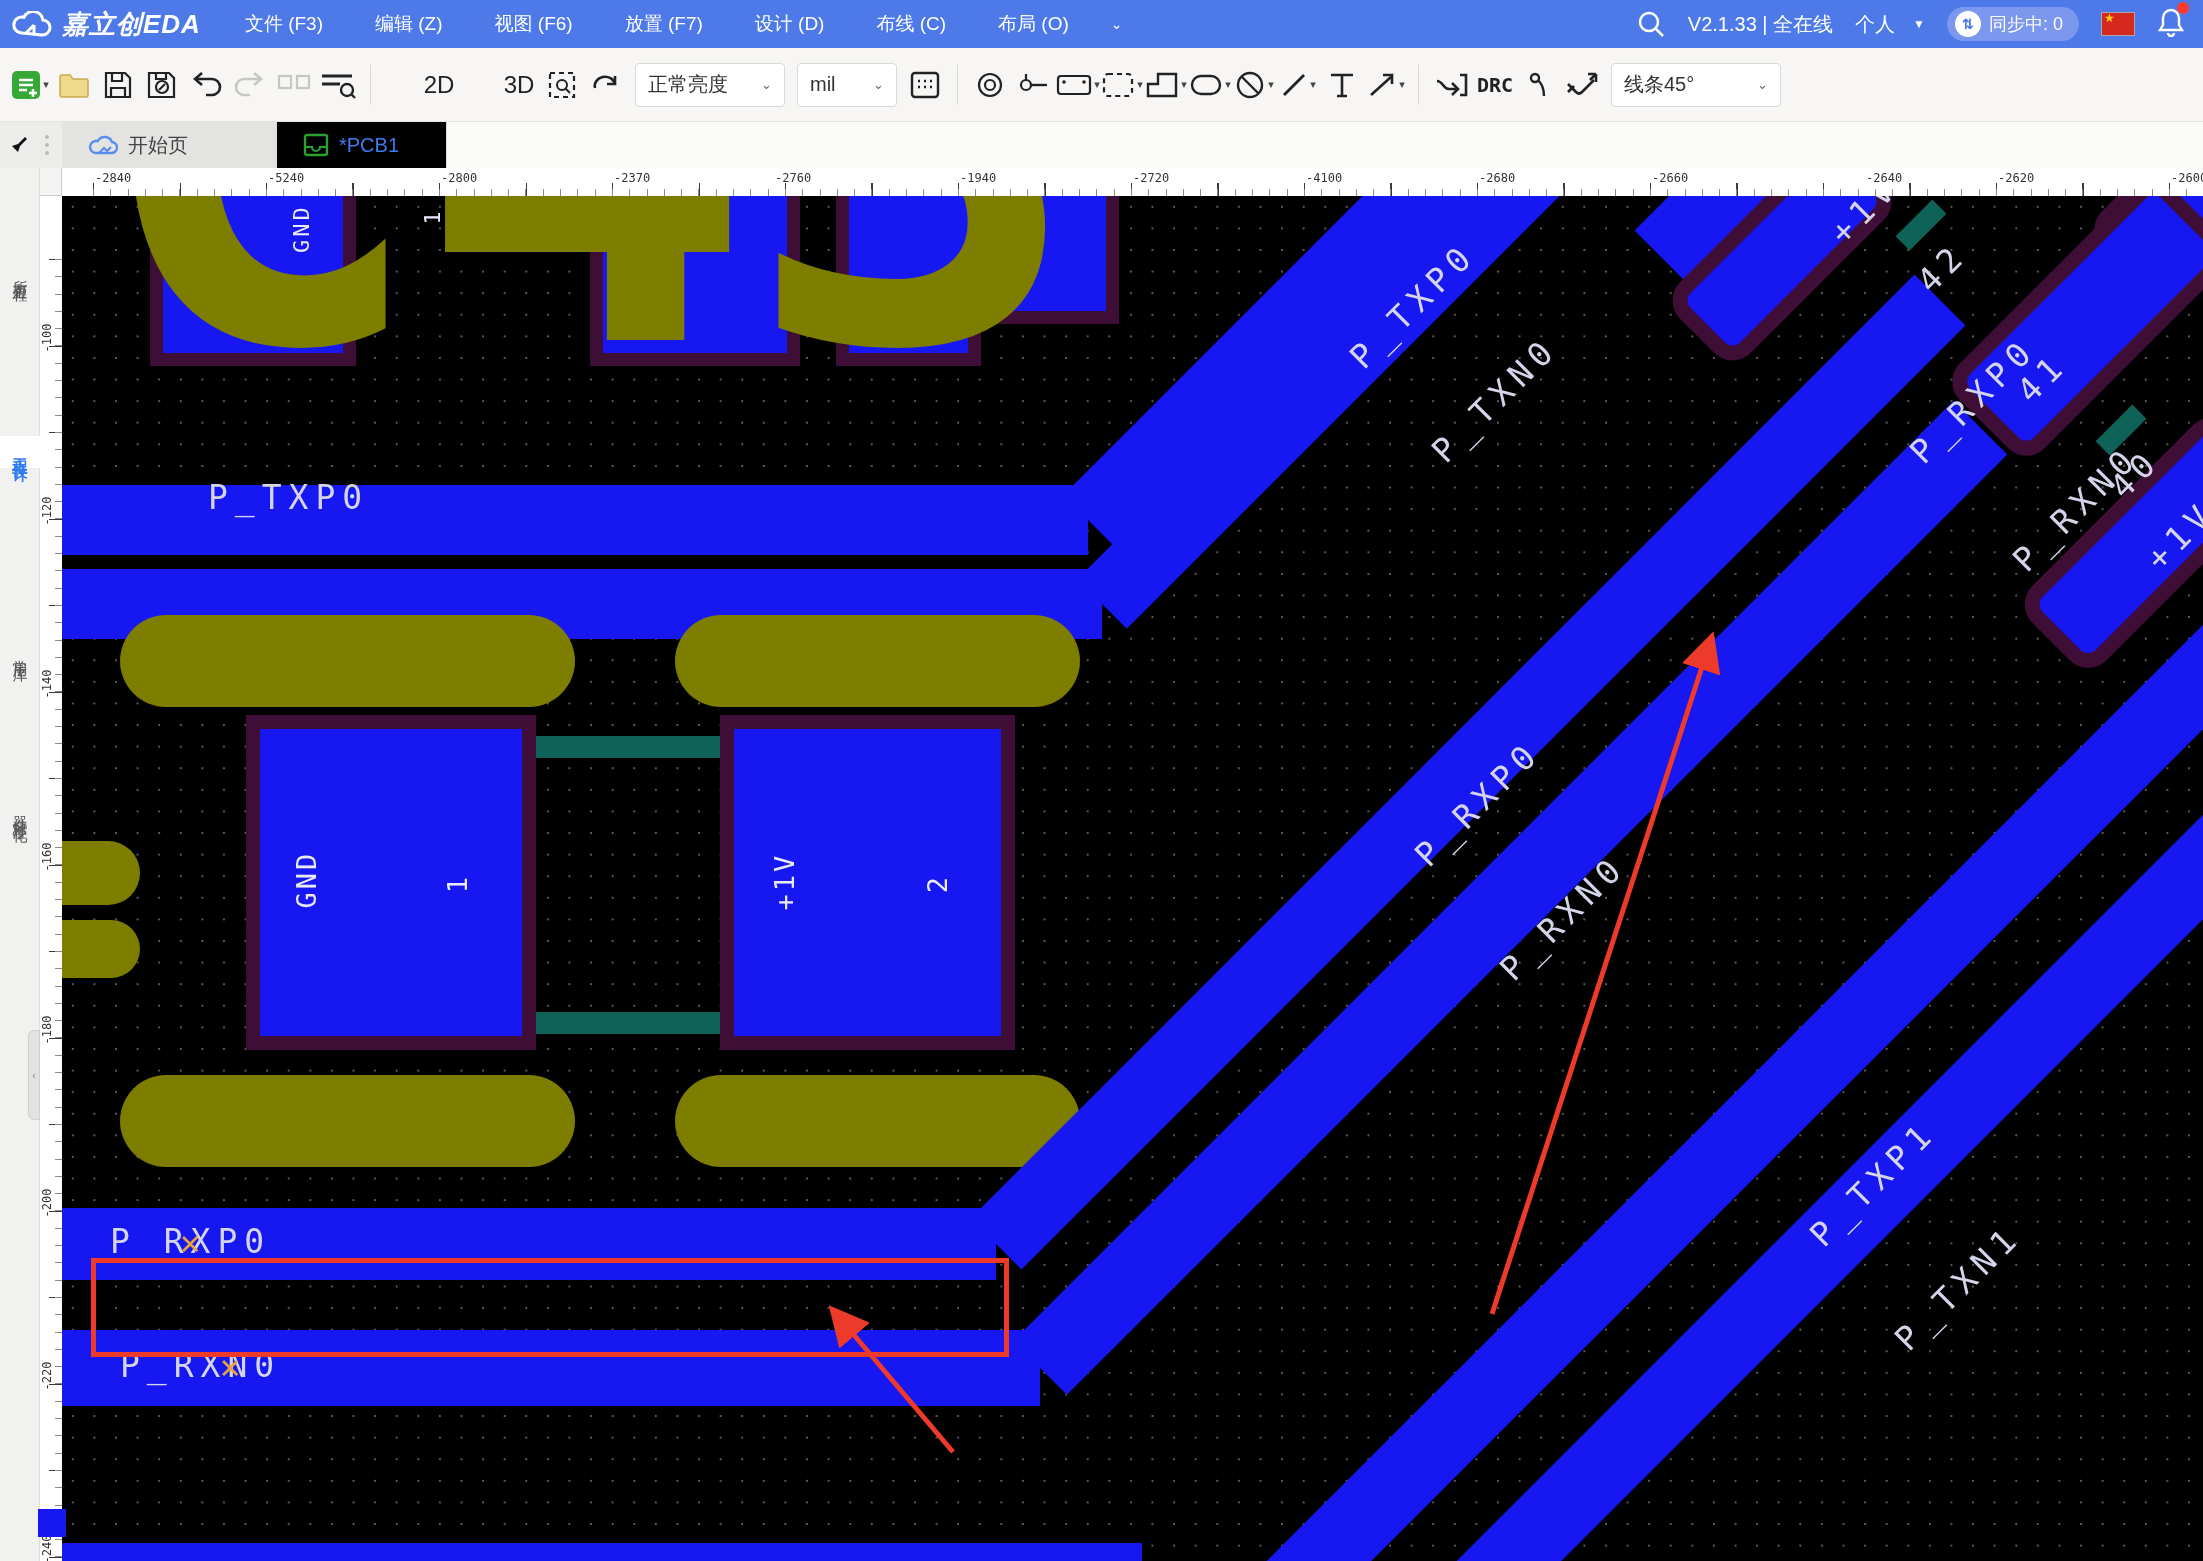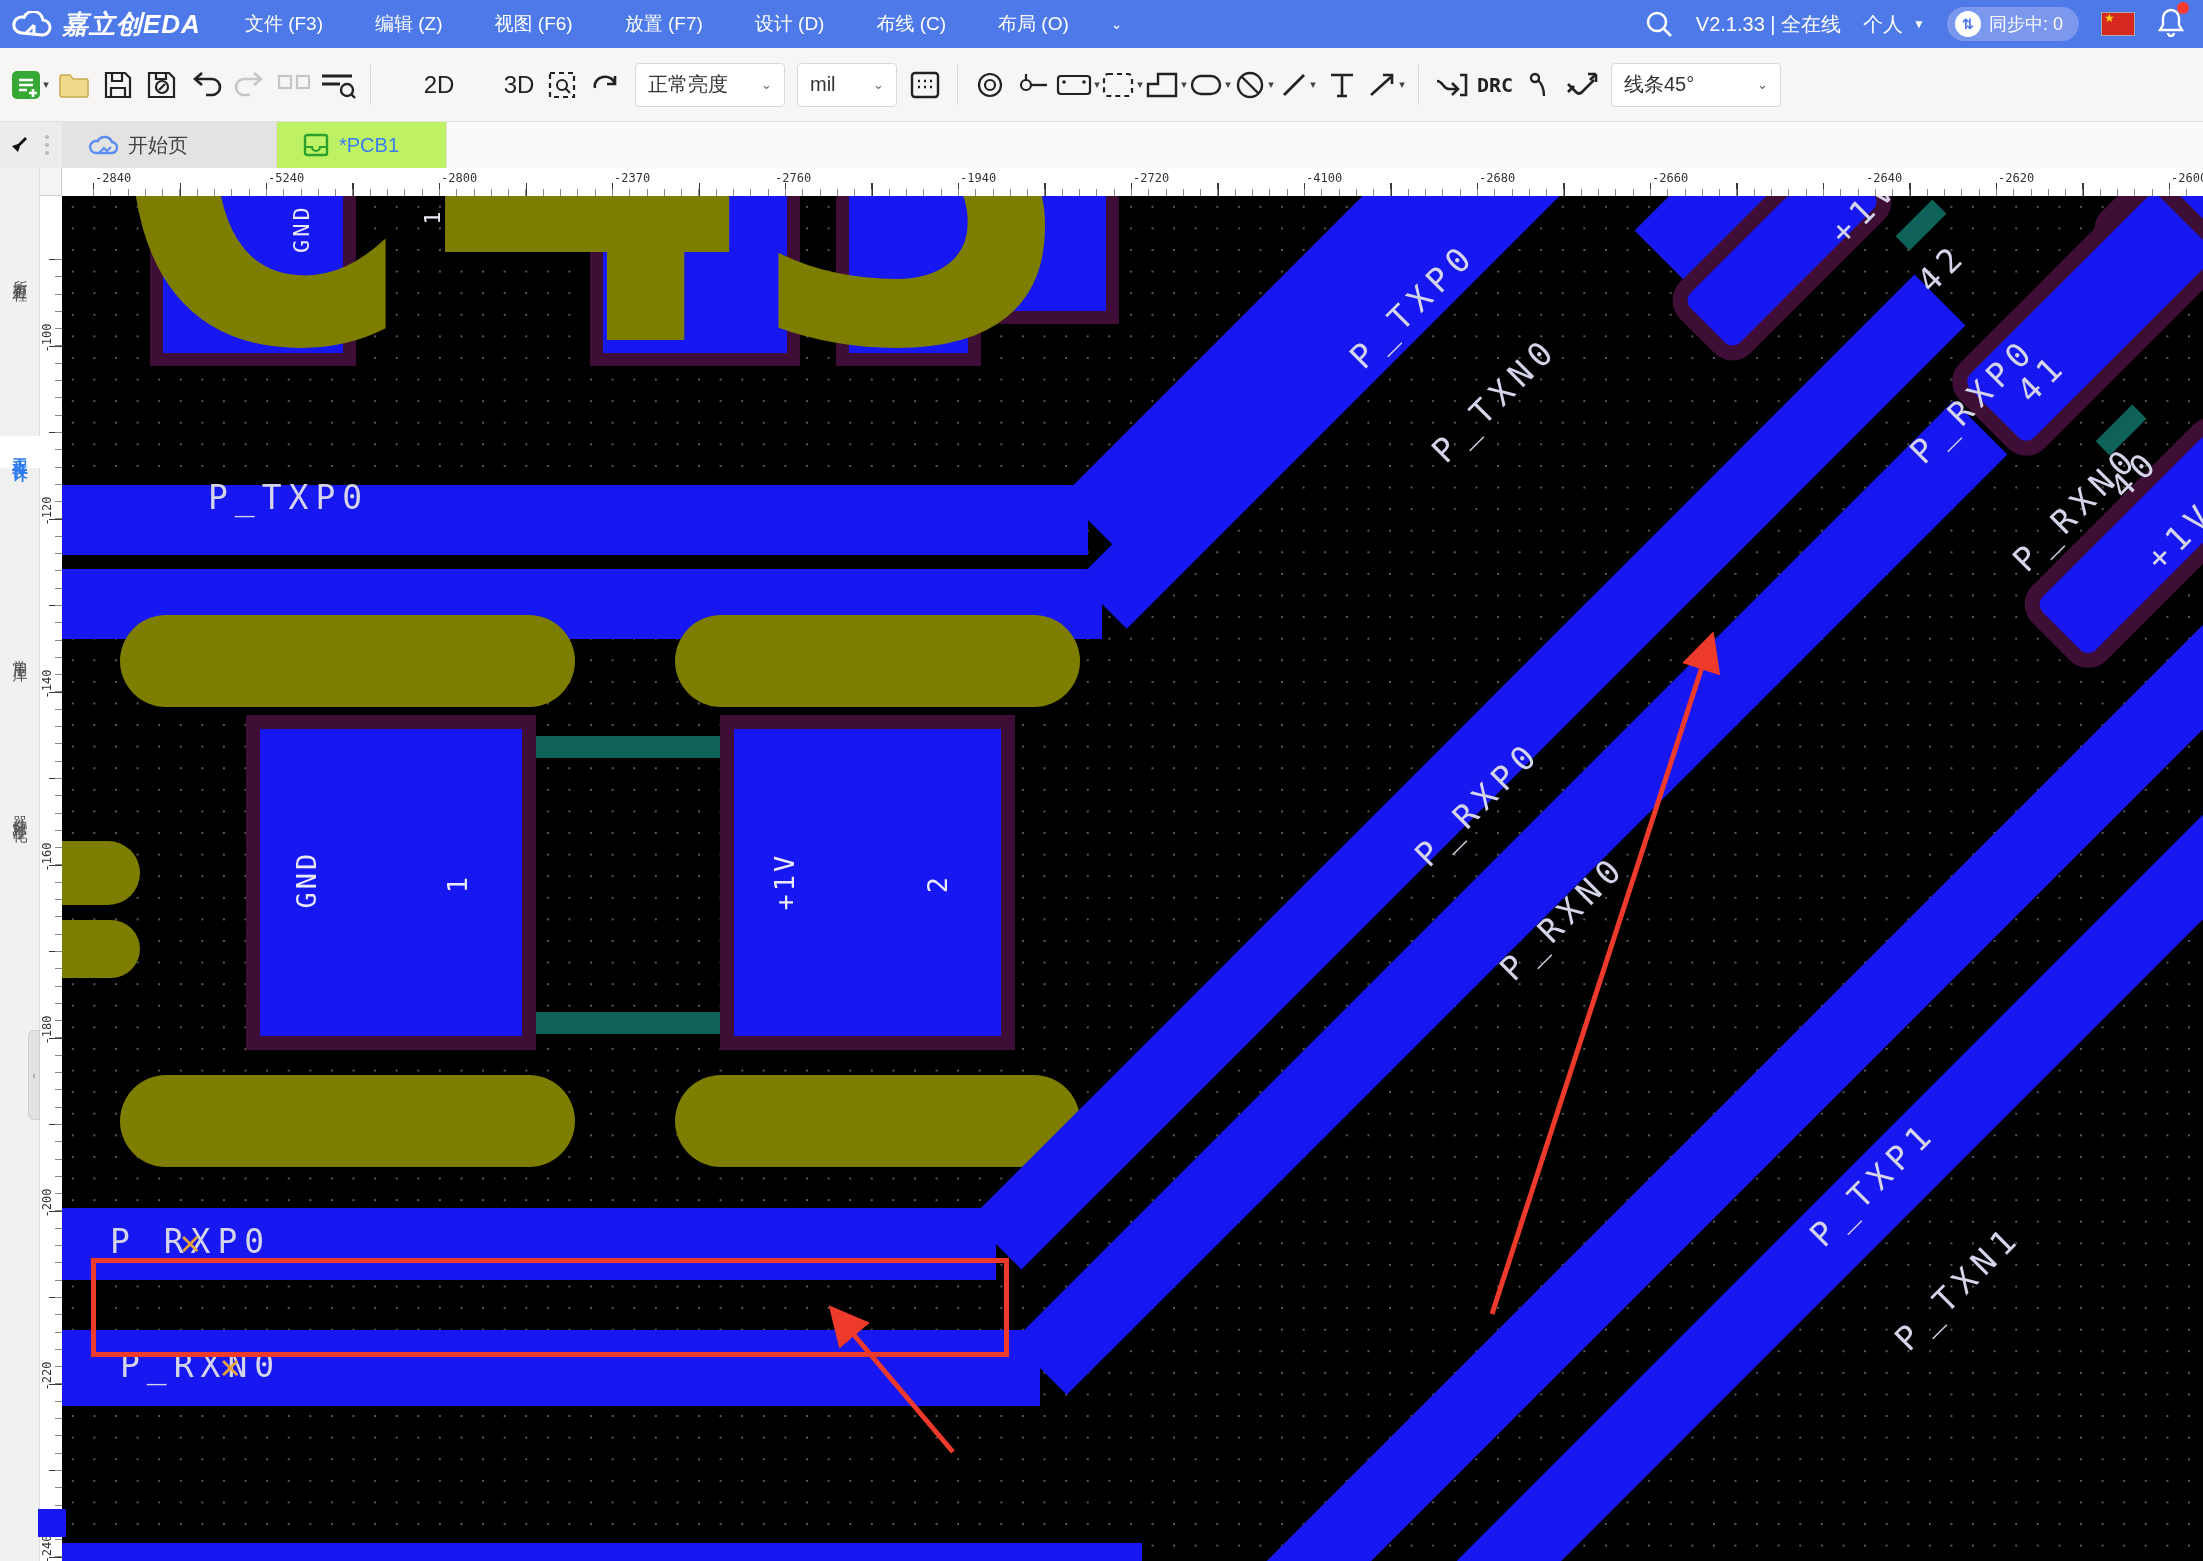--- a/index.html
+++ b/index.html
@@ -11,21 +11,21 @@
   .menubar { position:absolute; left:0; top:0; width:2203px; height:48px;
              background:#4d7ae8; display:flex; align-items:center; color:#fff; }
   .logo { display:flex; align-items:center; gap:10px; padding:0 18px 0 12px; }
   .logo-cloud { width:40px; height:26px; }
   .logo-text { font-size:26px; font-weight:bold; font-style:italic; letter-spacing:1px; }
   .menu-item { font-size:19px; padding:0 26px; height:48px; display:flex; align-items:center; cursor:default; }
   .menu-caret { font-size:14px; padding:0 16px; }
   .menubar-right { margin-left:auto; display:flex; align-items:center; gap:22px; padding-right:18px; }
   .search-icon svg { display:block; }
   .version { font-size:20px; }
-  .account { font-size:20px; display:flex; align-items:center; gap:10px; }
+  .account { font-size:20px; display:flex; align-items:center; gap:18px; }
   .acct-caret { font-size:12px; }
   .sync-pill { background:#7b97ee; border-radius:17px; height:34px; display:flex;
                align-items:center; gap:8px; padding:0 16px 0 8px; font-size:18px; }
   .sync-cloud { width:26px; height:26px; background:#fff; border-radius:50%;
                 display:flex; align-items:center; justify-content:center; color:#4d7ae8;
                 font-size:14px; font-weight:bold; }
   .flag { width:34px; height:24px; background:#d6281e; border:1px solid #a9a9a9; position:relative; }
   .flag:before { content:"★"; position:absolute; left:2px; top:-2px; color:#f7d117; font-size:12px; }
   .bell { position:relative; }
   .bell-dot { position:absolute; right:-4px; top:-5px; width:12px; height:12px; background:#ff3b30; border-radius:50%; }
@@ -47,21 +47,21 @@
 
   
   .tabrow { position:absolute; left:0; top:122px; width:2203px; height:46px; background:#ececea;
             display:flex; align-items:stretch; }
   .pin-slot { width:40px; display:flex; align-items:center; justify-content:center; }
   .grip { width:14px; display:flex; flex-direction:column; justify-content:center; gap:4px; margin-right:8px; }
   .grip i { width:4px; height:4px; background:#bbb; border-radius:50%; display:block; margin:0 auto; }
   .tab { display:flex; align-items:center; gap:10px; padding:0 26px; font-size:20px; color:#444;
          border-right:1px solid #dcdcda; }
   .tab.start { background:#e3e3e1; width:215px; }
-  .tab.active { background:#bef264; color:#3b7cf0; width:170px; }
+  .tab.active { background:#000000; color:#3b7cf0; width:170px; }
   .tabrow-rest { flex:1; background:#fafaf8; }
 
   
   .sidebar { position:absolute; left:0; top:168px; width:40px; height:1393px; background:#f1f1ef;
              border-right:1px solid #dddddb; }
   .vitem { position:absolute; left:0; width:40px; writing-mode:vertical-lr; text-orientation:upright;
            font-size:15px; letter-spacing:3px; color:#555; text-align:center; padding:10px 0;
            line-height:40px; }
   .vitem.active { background:#ffffff; color:#2f7bf0; font-weight:bold; }
   .side-handle { position:absolute; left:28px; top:862px; width:12px; height:90px; background:#e2e2e0;

